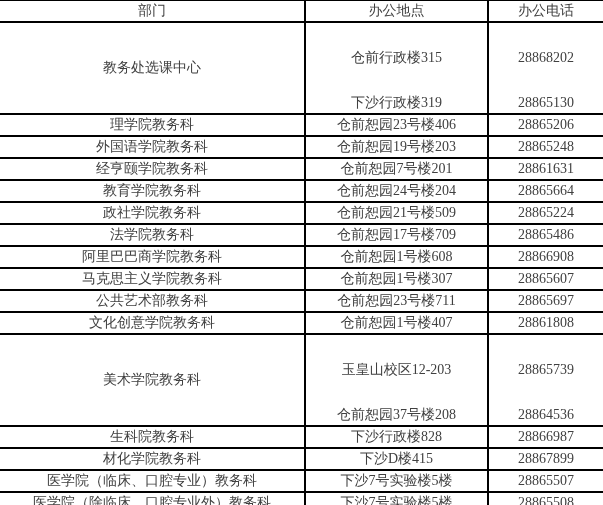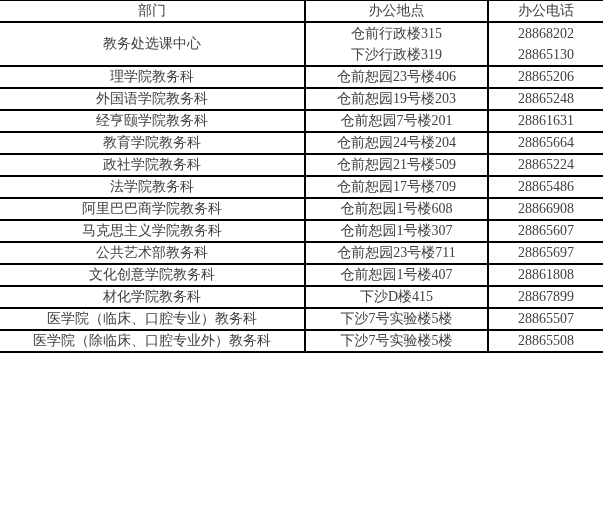--- a/index.html
+++ b/index.html
@@ -37,20 +37,21 @@
     overflow: hidden;
   }
   th:nth-child(1), td:nth-child(1),
   th:nth-child(2), td:nth-child(2) {
     border-right: 2px solid #000000;
   }
   tr.double th, tr.double td { height: 42px; }
   tr.double .line {
     height: 21px;
     line-height: 21px;
+    margin-top: 24px;
   }
 </style>
 </head>
 <body>
 
 <table class="contact">
   <colgroup>
     <col class="c1">
       <col class="c2">
       <col class="c3">
@@ -117,20 +118,36 @@
     <tr>
       <td>公共艺术部教务科</td>
       <td>仓前恕园23号楼711</td>
       <td>28865697</td>
     </tr>
     <tr>
       <td>文化创意学院教务科</td>
       <td>仓前恕园1号楼407</td>
       <td>28861808</td>
     </tr>
+    <tr class="double">
+      <td>美术学院教务科</td>
+      <td>
+        <div class="line">玉皇山校区12-203</div>
+        <div class="line">仓前恕园37号楼208</div>
+      </td>
+      <td>
+        <div class="line">28865739</div>
+        <div class="line">28864536</div>
+      </td>
+    </tr>
+    <tr>
+      <td>生科院教务科</td>
+      <td>下沙行政楼828</td>
+      <td>28866987</td>
+    </tr>
     <tr>
       <td>材化学院教务科</td>
       <td>下沙D楼415</td>
       <td>28867899</td>
     </tr>
     <tr>
       <td>医学院（临床、口腔专业）教务科</td>
       <td>下沙7号实验楼5楼</td>
       <td>28865507</td>
     </tr>

